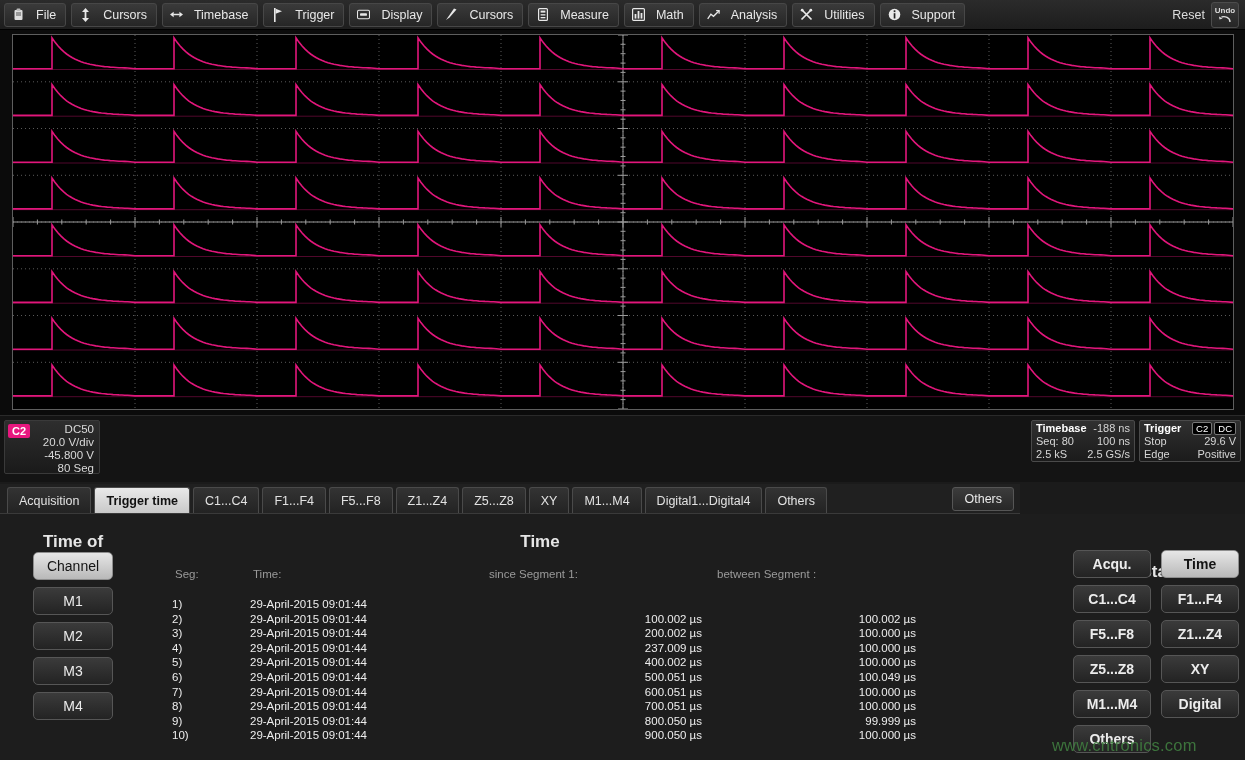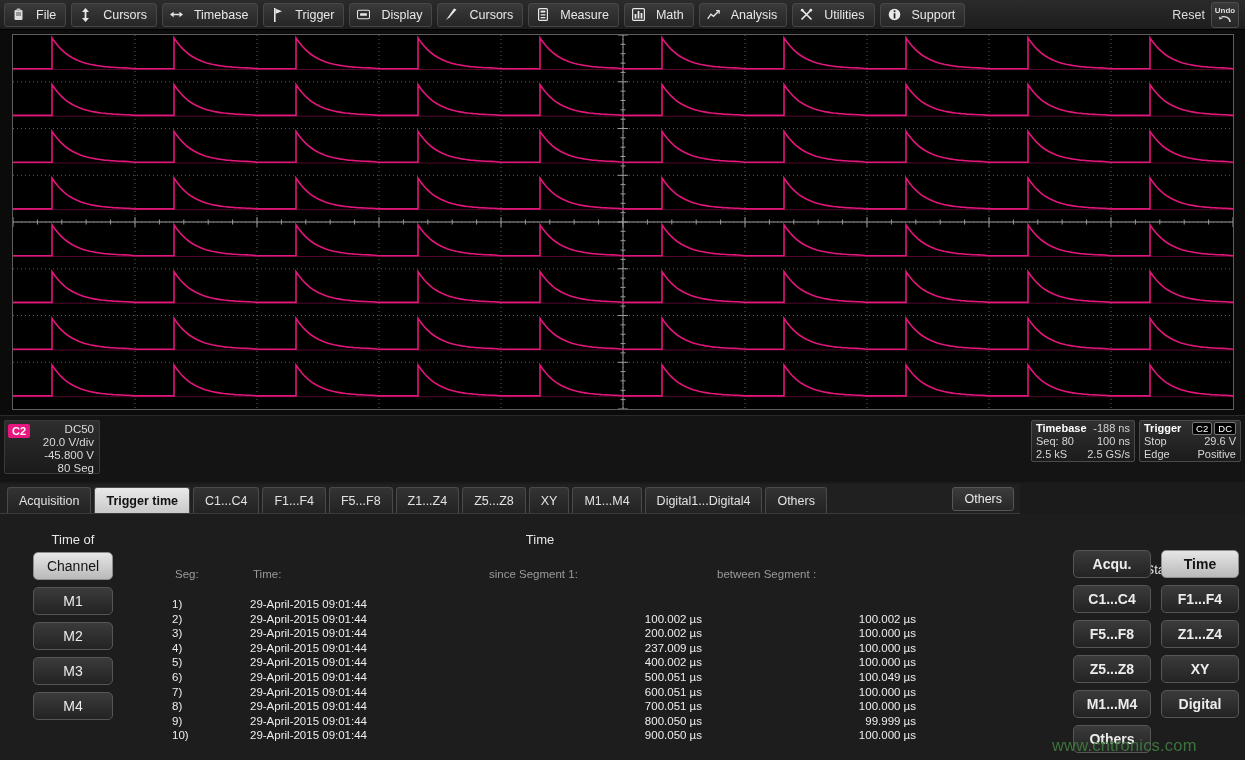--- a/index.html
+++ b/index.html
@@ -110,21 +110,21 @@
     border: 1px solid #565656; border-radius: 3px;
     color: #eaeaea; font-size: 12.5px; cursor: pointer;
   }
 
   
   .dialog {
     position: absolute; left: 0; top: 514px; width: 1245px; height: 246px;
     background: #1d1d1d;
   }
   .panel-title {
-    position: absolute; color: #e6e6e6; font-size: 13px; font-weight: normal;
+    position: absolute; color: #e6e6e6; font-size: 17px; font-weight: bold;
     text-align: center;
   }
   #title-timeof { left: 0; top: 18px; width: 146px; }
   #title-time   { left: 150px; top: 18px; width: 780px; }
   #title-status { left: 1070px; top: 18px; width: 175px; margin-top: 30px; }
 
   .sq-btn {
     background: linear-gradient(#3b3b3b, #232323);
     border: 1px solid #565656; border-radius: 5px;
     color: #ececec; font-size: 14px;

